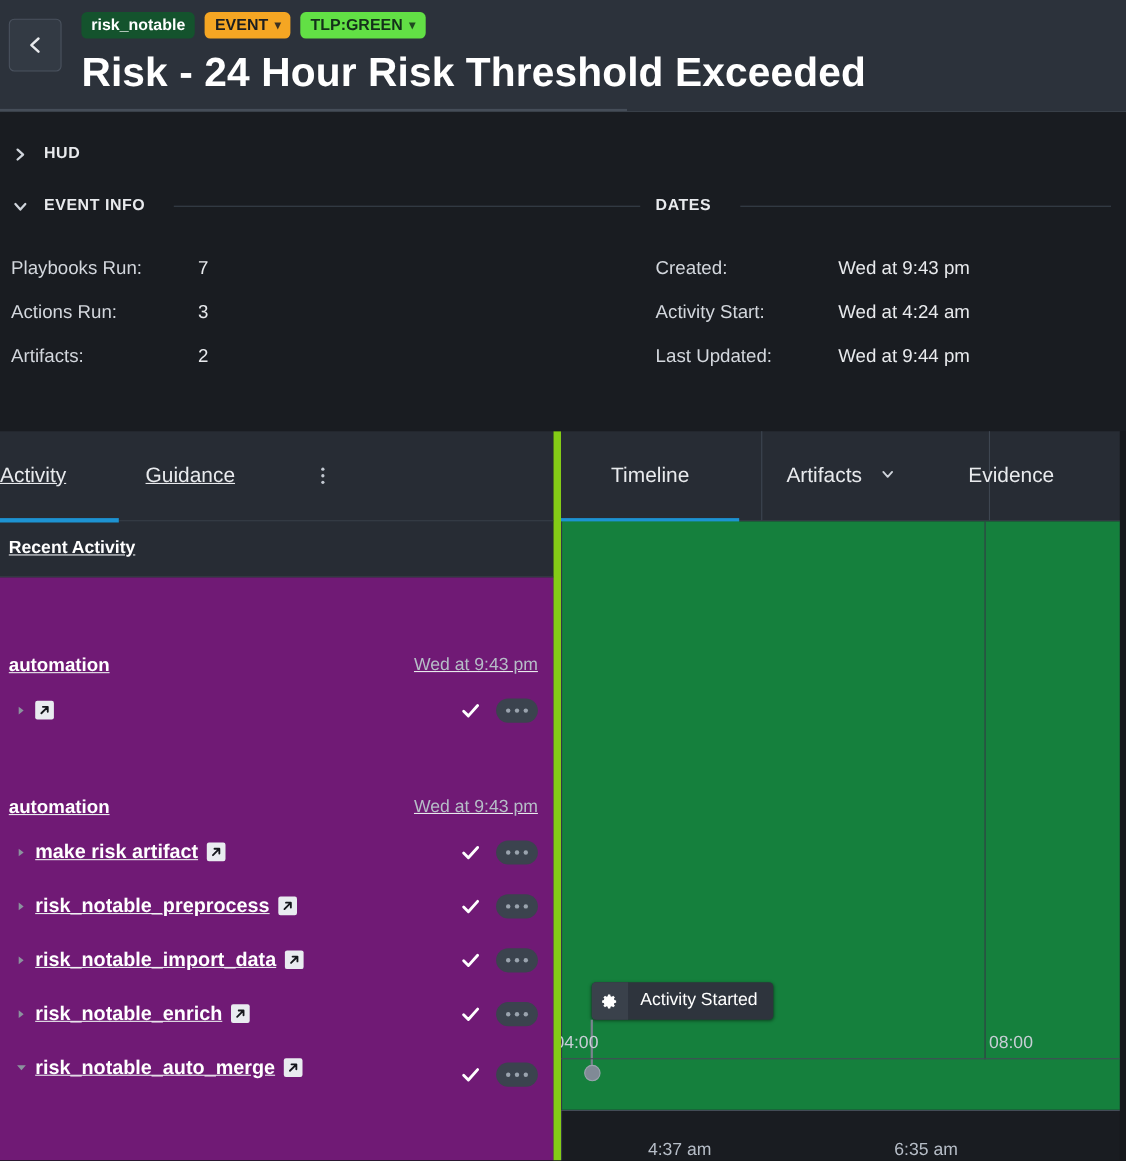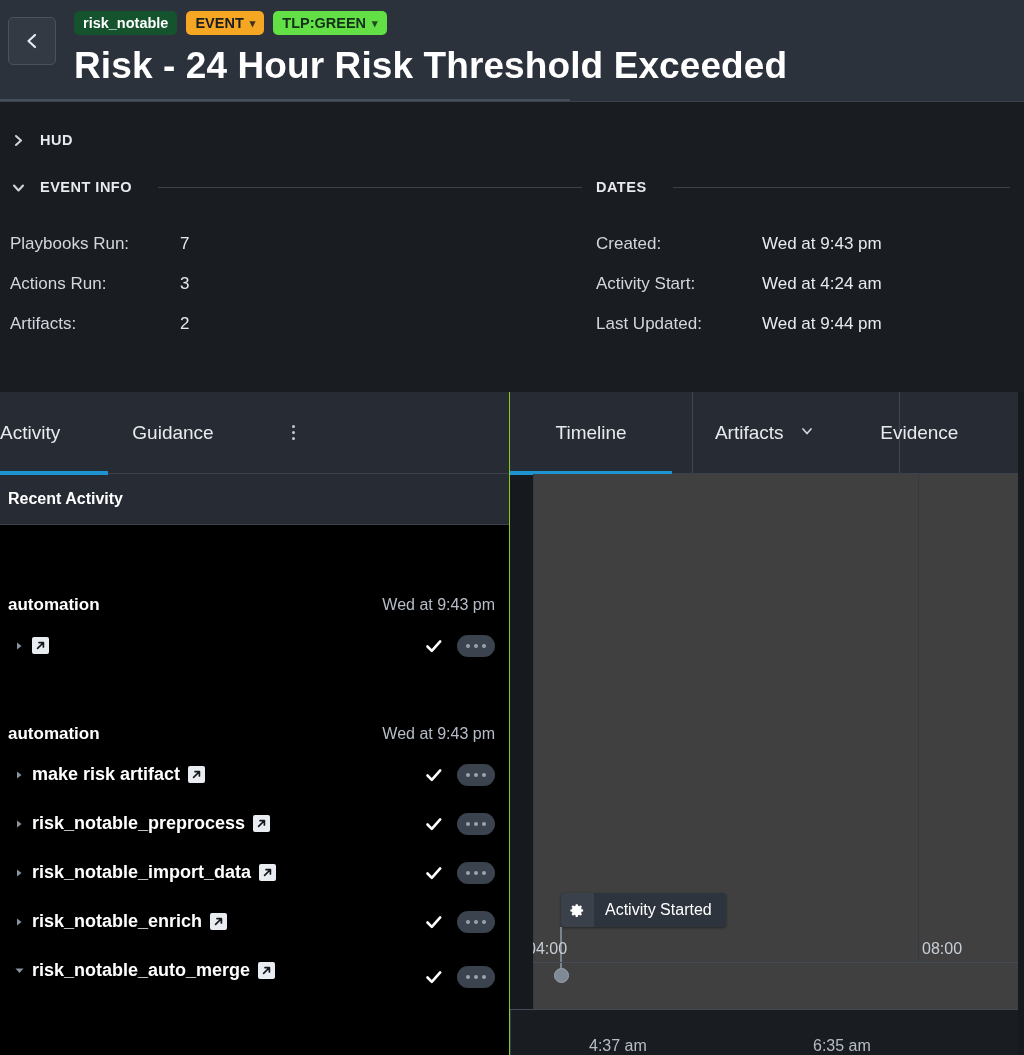--- a/index.html
+++ b/index.html
@@ -91,21 +91,21 @@
   .sec-head .rule { flex: 1; height: 1px; background: #39414b; margin-left: 12px; margin-right: 14px; }
   .kv-list { margin-top: 22px; }
   .kv-row { display: flex; height: 40px; align-items: center; font-size: 17px; color: #d3d7dd; }
   .kv-key { width: 170px; }
   .kv-val { color: #e8eaed; }
   .col-right .kv-key { width: 166px; }
   .col-right .sec-head { padding-left: 0; }
 
   
   .panels { display: flex; height: 663px; }
-  .panel-left { width: 510px; display: flex; flex-direction: column; border-right: 1px solid #84cc16; }
+  .panel-left { width: 510px; display: flex; flex-direction: column; border-right: 7px solid #84cc16; text-decoration: underline; }
   .panel-right { width: 508px; display: flex; flex-direction: column; }
 
   .tabbar {
     height: 82px;
     background: #272c34;
     display: flex;
     align-items: center;
     position: relative;
     border-bottom: 1px solid #3a414b;
   }
@@ -152,21 +152,21 @@
     background: #272c34;
     display: flex; align-items: center;
     padding-left: 8px;
     font-size: 16px;
     font-weight: 700;
     color: #ffffff;
     border-bottom: 1px solid #3a414b;
   }
   .activity-body {
     flex: 1;
-    background: #000000;
+    background: #701a75;
     padding-top: 64px;
     overflow: hidden;
   }
   .grp-head {
     display: flex; align-items: center; justify-content: space-between;
     padding: 0 14px 0 8px;
     height: 32px;
   }
   .grp-name { font-size: 17px; font-weight: 700; color: #ffffff; }
   .grp-time { font-size: 16px; color: #b6bdc7; }
@@ -202,24 +202,23 @@
   }
   .dots i { width: 4px; height: 4px; border-radius: 50%; background: #9aa3ae; display:block; }
 
   
   .grp { margin-bottom: 0; }
   .grp-2 { margin-top: 48px; }
 
   
   .tl-body {
     flex: 1;
-    background: #404040;
+    background: #15803d;
     position: relative;
     overflow: hidden;
-    margin-left: 23px;
   }
   .tl-grid-line {
     position: absolute; top: 0; bottom: 46px; width: 1px; background: #333a44;
   }
   .tl-left-edge { position:absolute; left:0; top:0; bottom:0; width:1px; background:#333a44; }
   .tooltip {
     position: absolute;
     left: 28px; top: 419px;
     height: 34px;
     display: flex; align-items: center;

